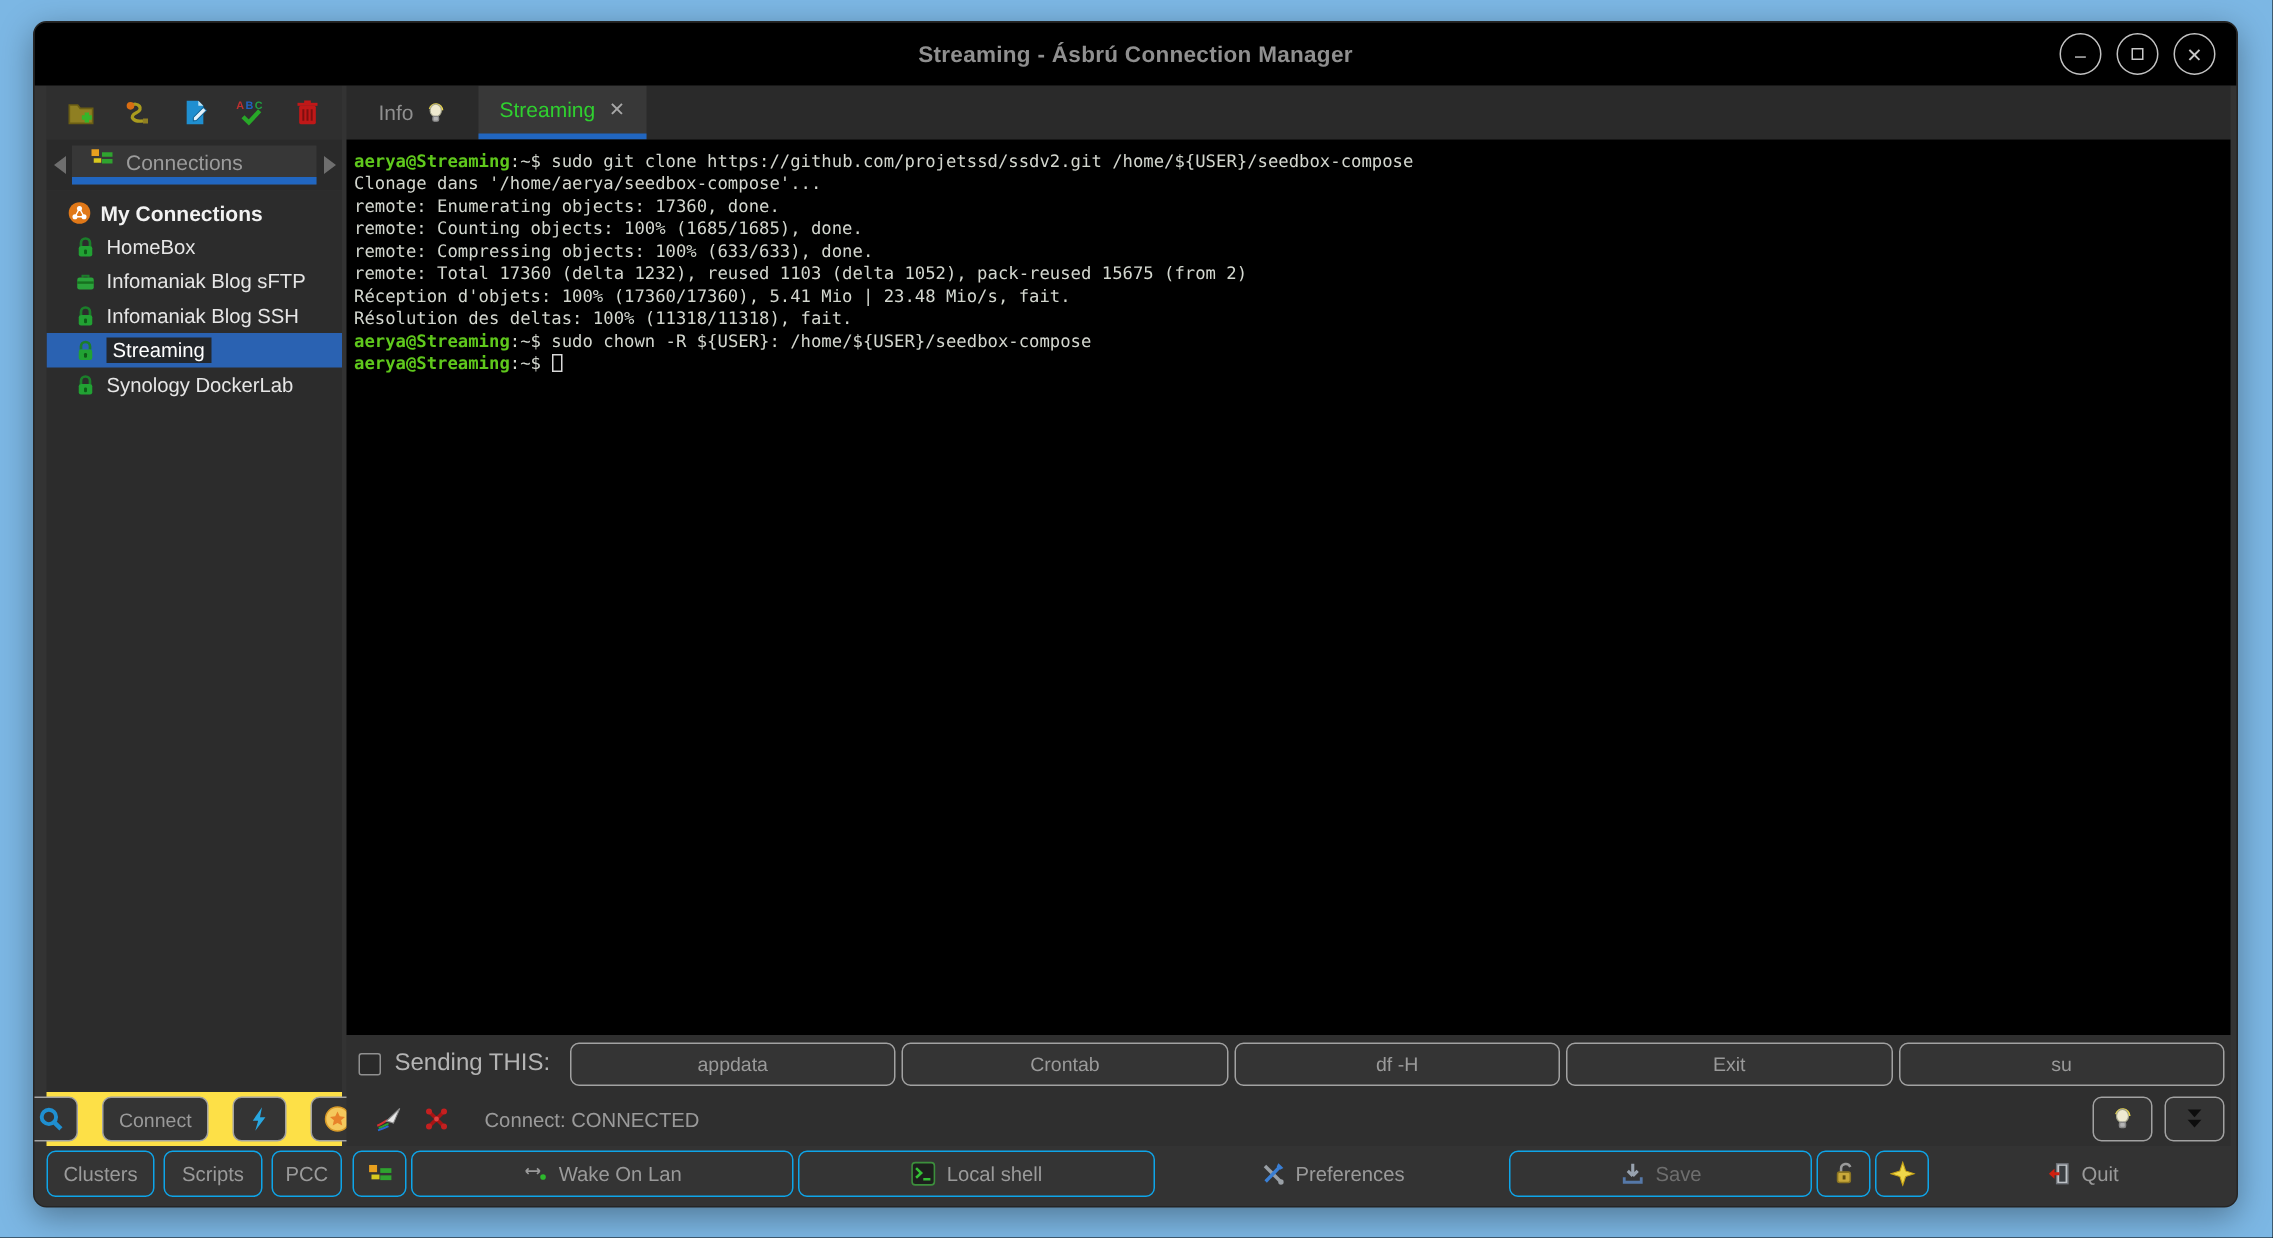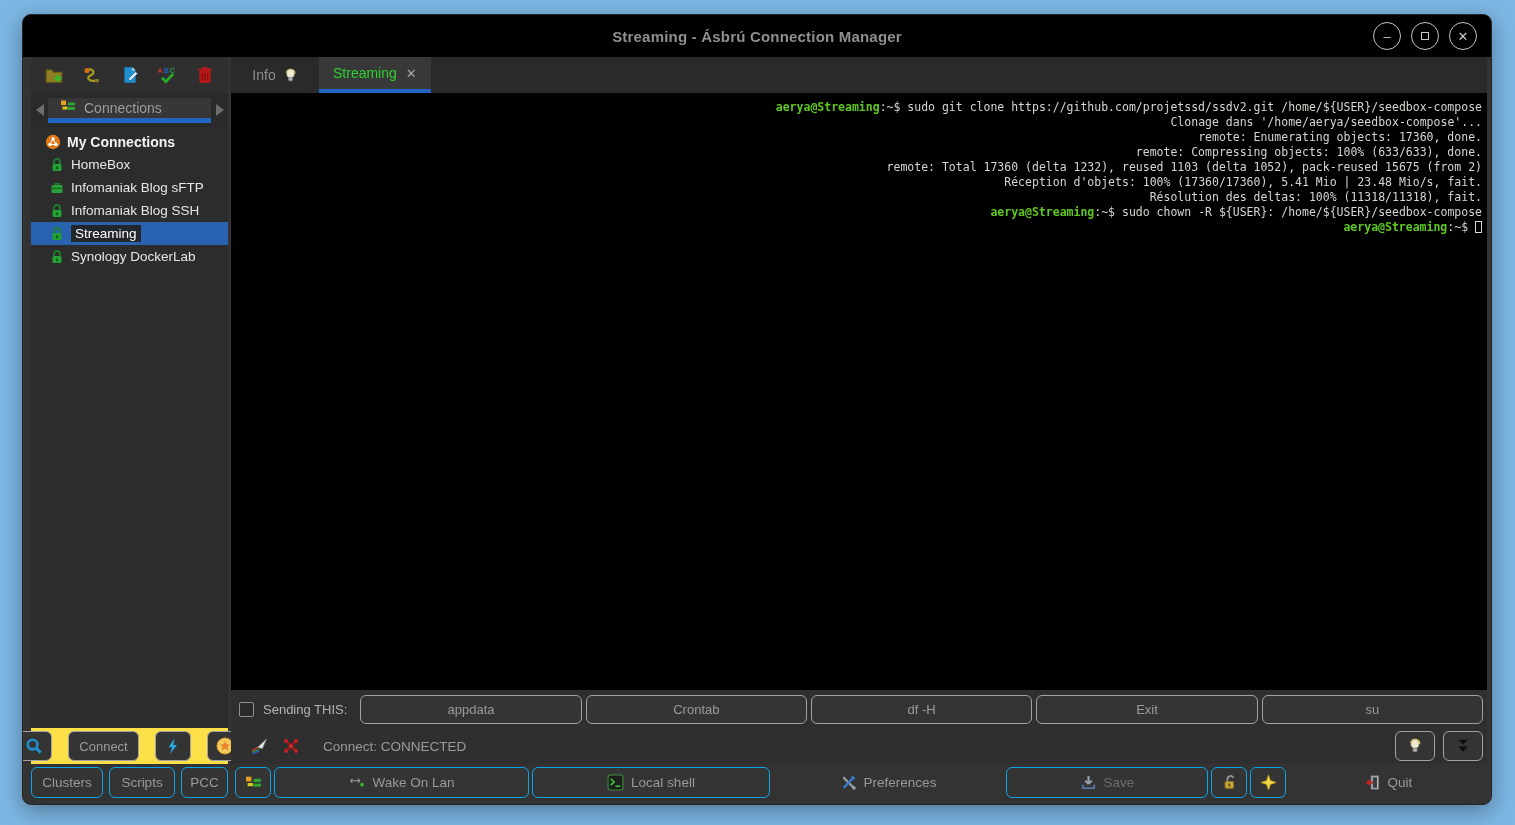--- a/index.html
+++ b/index.html
@@ -53,28 +53,28 @@
 
   
   .tabbar { height:36px; flex:0 0 36px; display:flex; background:#2a2a2a; }
   .tab { min-width:88px; padding:0 14px; display:flex; align-items:center; justify-content:center; gap:7px; font-size:14px; color:#8f8f8f; cursor:default; }
   .tab svg { width:15px; height:15px; }
   .tab.active { background:#383838; color:#2fd02f; border-bottom:4px solid #2166c0; }
   .tab .closex { color:#a8a8a8; font-size:13px; margin-left:2px; }
 
   
   .terminal { flex:1; background:#000; padding:7px 5px; overflow:hidden; cursor:text; }
-  .tline { font:11.5px/15px "DejaVu Sans Mono",monospace; color:#d3d7cf; white-space:pre;text-align:right; }
+  .tline { font:11.5px/15px "DejaVu Sans Mono",monospace; color:#d3d7cf; white-space:pre; }
   .tline .p { color:#5fc81c; font-weight:bold; }
   .cursor { display:inline-block; width:7px; height:12px; border:1px solid #d8d8d8; vertical-align:-2px; }
 
   
   .sending { height:38px; flex:0 0 38px; display:flex; align-items:center; background:#2f2f2f; padding:0 2px 0 8px; gap:5px; }
   .checkbox { width:15px; height:15px; border:1px solid #909090; border-radius:2px; background:#2a2a2a; flex:0 0 15px; cursor:default; }
-  .sending .slabel { font-size:13px; color:#b4b4b4; margin:0 6px 0 4px; white-space:nowrap; }
+  .sending .slabel { font-size:16px; color:#b4b4b4; margin:0 6px 0 4px; white-space:nowrap; }
   .sbtn { flex:1; height:29px; margin:0 2px; background:#343434; border:1px solid #a2a2a2; border-radius:6px; color:#9a9a9a; font-size:13px; cursor:default; }
 
   
   .statusrow { height:36px; flex:0 0 36px; display:flex; align-items:center; background:#2f2f2f; padding:0 4px 0 8px; gap:10px; }
   .statusrow .sic { width:20px; height:20px; display:flex; align-items:center; justify-content:center; }
   .statusrow .sic svg { width:18px; height:18px; }
   .status-text { font-size:13.5px; color:#9a9a9a; margin-left:12px; }
   .status-spacer { flex:1; }
   .mini-btn { width:40px; height:30px; background:#343434; border:1px solid #a2a2a2; border-radius:6px; display:flex; align-items:center; justify-content:center; cursor:default; }
   .mini-btn svg { width:16px; height:16px; }
@@ -297,20 +297,21 @@
             <div class="tab active">
               <span>Streaming</span>
               <span class="closex">✕</span>
             </div>
           </div>
 
         <div class="terminal">
             <div class="tline"><span class="p">aerya@Streaming</span><span class="f">:~$ </span><span class="f">sudo git clone https://github.com/projetssd/ssdv2.git /home/${USER}/seedbox-compose</span></div>
             <div class="tline"><span class="f">Clonage dans '/home/aerya/seedbox-compose'...</span></div>
             <div class="tline"><span class="f">remote: Enumerating objects: 17360, done.</span></div>
+            <div class="tline"><span class="f">remote: Counting objects: 100% (1685/1685), done.</span></div>
             <div class="tline"><span class="f">remote: Compressing objects: 100% (633/633), done.</span></div>
             <div class="tline"><span class="f">remote: Total 17360 (delta 1232), reused 1103 (delta 1052), pack-reused 15675 (from 2)</span></div>
             <div class="tline"><span class="f">Réception d'objets: 100% (17360/17360), 5.41 Mio | 23.48 Mio/s, fait.</span></div>
             <div class="tline"><span class="f">Résolution des deltas: 100% (11318/11318), fait.</span></div>
             <div class="tline"><span class="p">aerya@Streaming</span><span class="f">:~$ </span><span class="f">sudo chown -R ${USER}: /home/${USER}/seedbox-compose</span></div>
             <div class="tline"><span class="p">aerya@Streaming</span><span class="f">:~$ </span><span class="cursor"></span></div>
           </div>
 
         <div class="sending">
           <span class="checkbox"></span>

